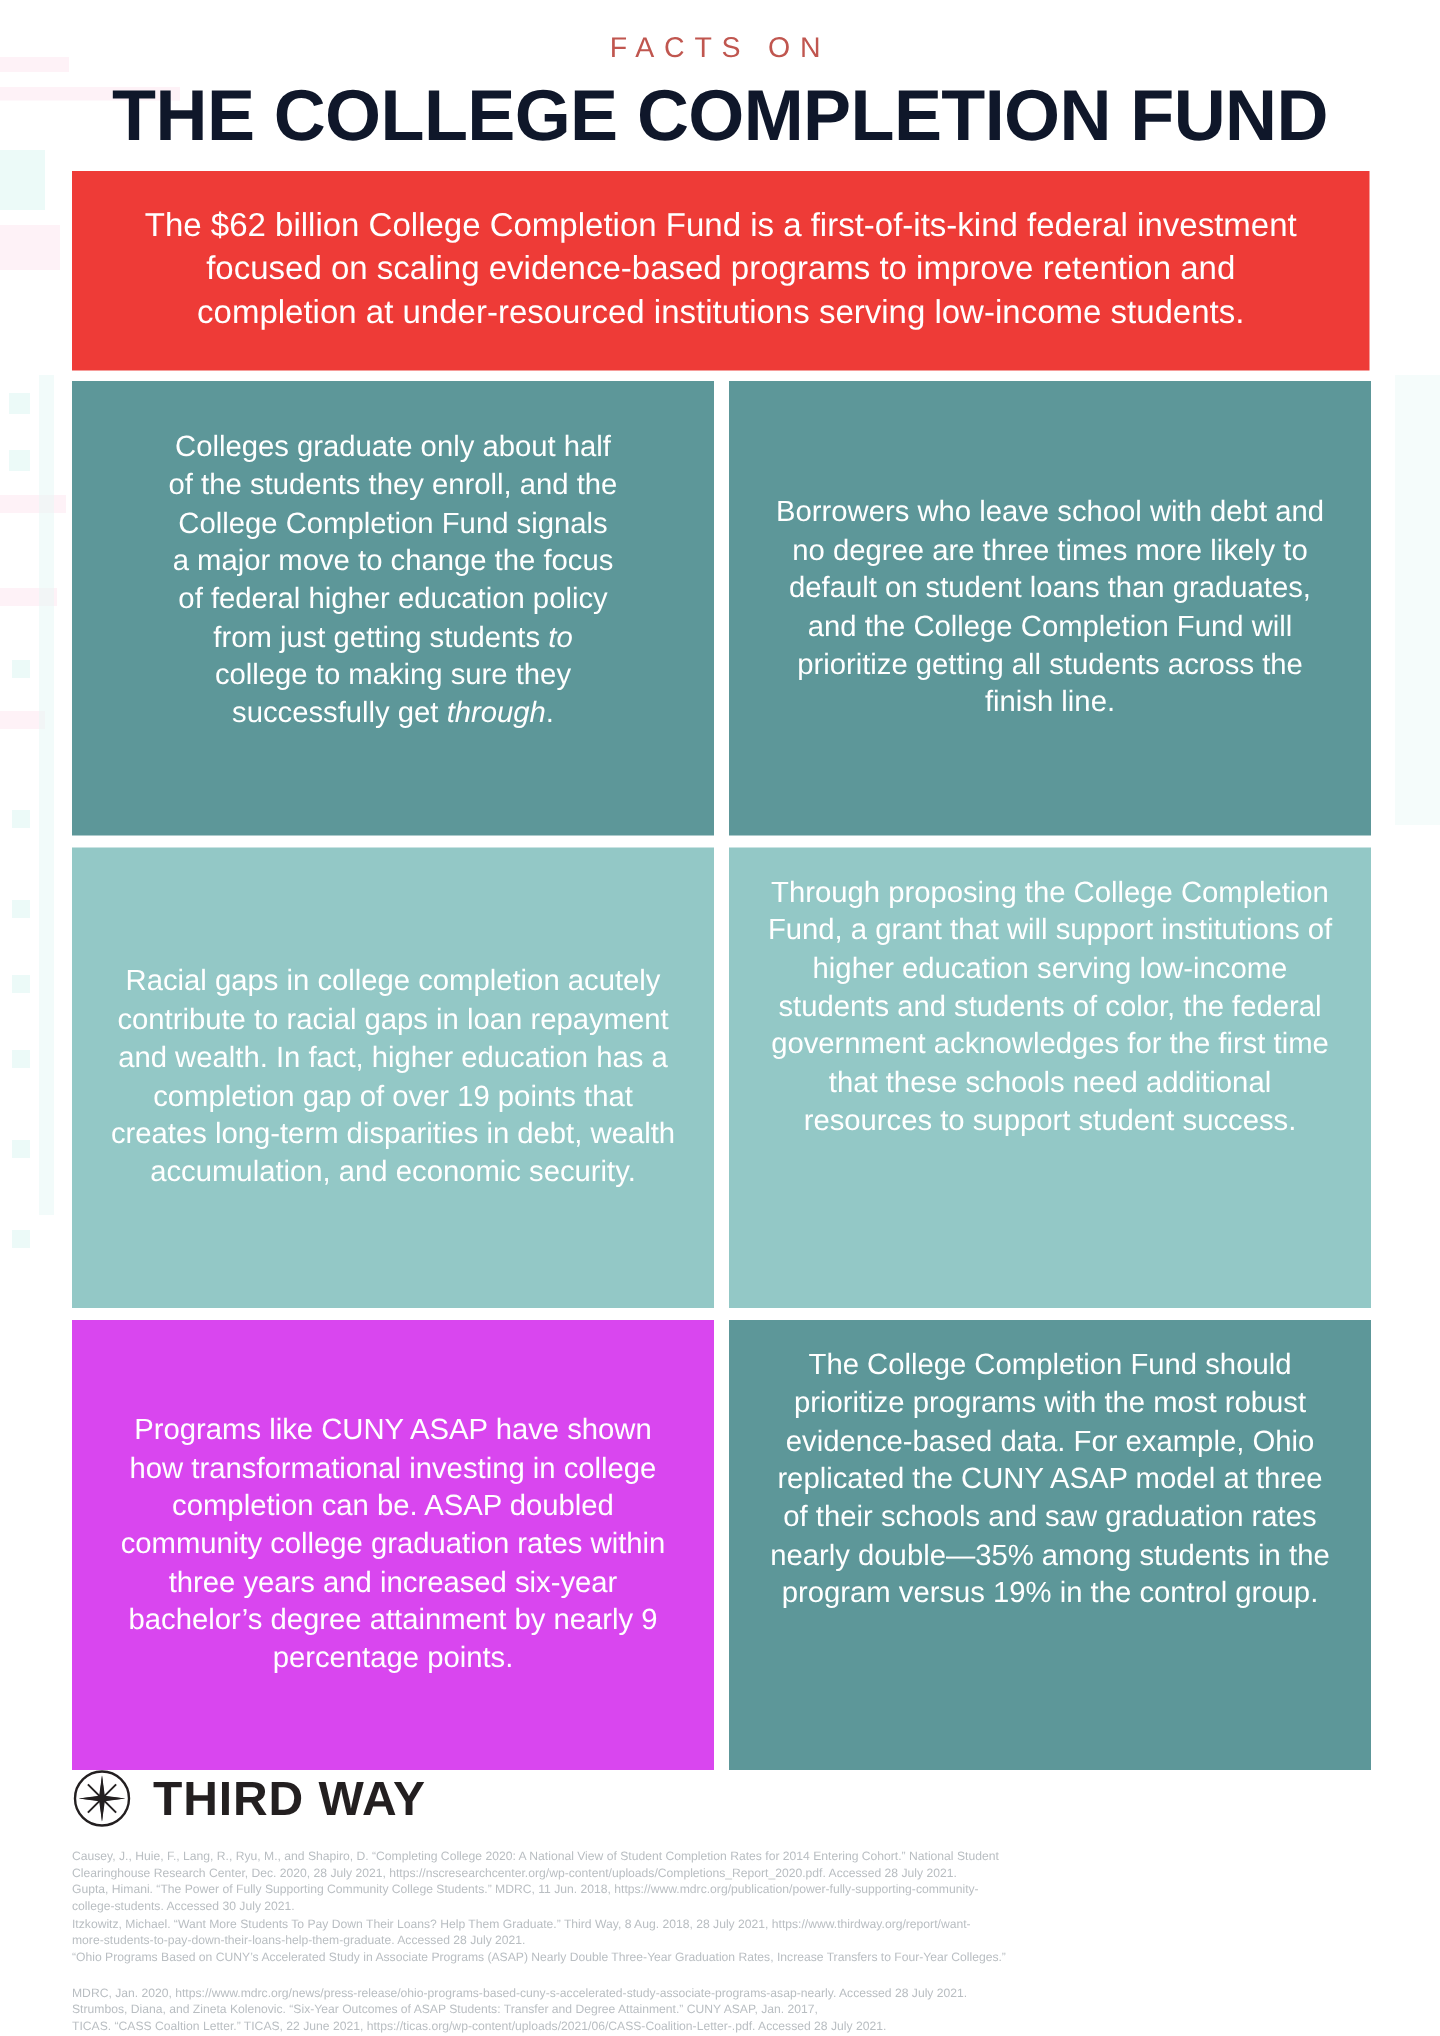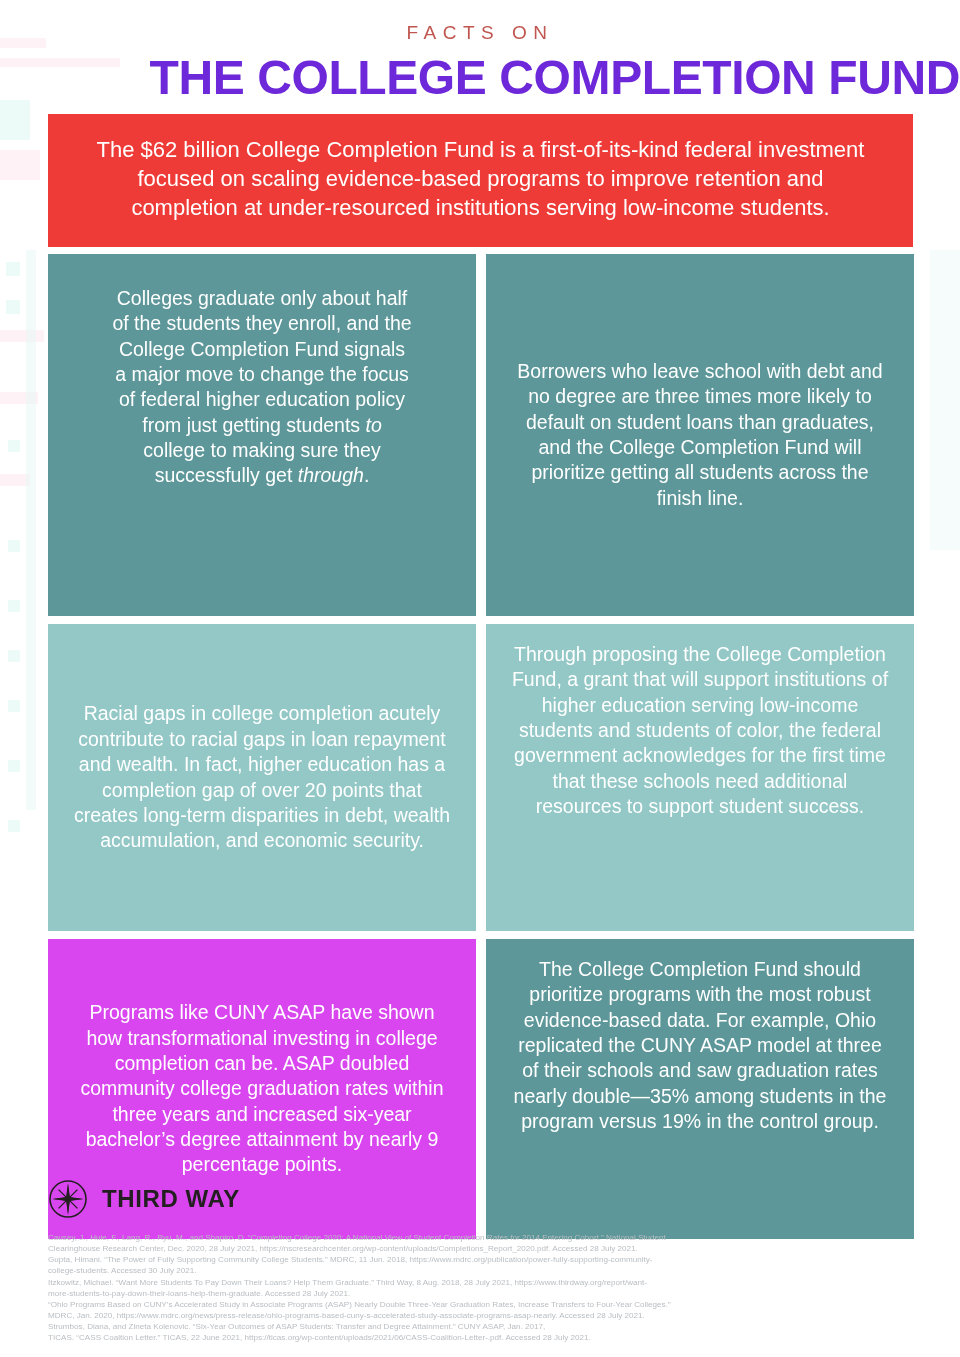--- a/index.html
+++ b/index.html
@@ -100,21 +100,21 @@
     font-size:19.5px;
     line-height:1.30;
     font-weight:400;
   }
   .card p em{ font-style:italic; }
 
   .tone-dark{ background:#5d9799; }
   .tone-light{ background:#93c8c6; }
 
   
-  .row-1{ height:362px; }
+  .row-1{ height:303px; }
   .row-2{ height:307px; }
   .row-3{ height:300px; }
 
   .row-1 .card-left { align-items:flex-start; padding-top:32px; }
   .row-1 .card-left p{ max-width:300px; }
   .row-2 .card-right{ align-items:flex-start; padding-top:18px; }
   .row-3 .card-right{ align-items:flex-start; }
 
   
   .footer{
@@ -127,21 +127,21 @@
     display:flex;
     align-items:center;
     gap:14px;
     height:46px;
   }
   .brand-mark{
     width:40px; height:40px;
     flex:0 0 40px;
   }
   .brand-name{
-    font-size:24px;
+    font-size:32px;
     font-weight:bold;
     letter-spacing:.6px;
     color:#231f20;
   }
   .citations{
     margin-top:10px;
     width:866px;
   }
   .citations div{
     font-size:8.1px;
@@ -174,40 +174,40 @@
     <div class="ghost mint" style="left:8px;top:650px;width:12px;height:12px;"></div>
     <div class="ghost mint" style="left:8px;top:700px;width:12px;height:12px;"></div>
     <div class="ghost mint" style="left:8px;top:760px;width:12px;height:12px;"></div>
     <div class="ghost mint" style="left:8px;top:820px;width:12px;height:12px;"></div>
     <div class="ghost mint" style="left:26px;top:250px;width:10px;height:560px;opacity:.5;"></div>
     <div class="ghost mint" style="left:930px;top:250px;width:30px;height:300px;opacity:.4;"></div>
   </div>
 
   <div class="eyebrow" style="color: rgb(192, 86, 79);">FACTS ON</div>
 
-  <h1 class="main-title" style="color: #6d28d9; text-align: right;">THE COLLEGE COMPLETION FUND</h1>
+  <h1 class="main-title" style="color: #0f172a;">THE COLLEGE COMPLETION FUND</h1>
 
   <div class="hero" style="background: rgb(238, 59, 55);">
     <p style="color: rgb(255, 255, 255);">The $62 billion College Completion Fund is a first-of-its-kind federal investment focused on scaling evidence-based programs to improve retention and completion at under-resourced institutions serving low-income students.</p>
   </div>
 
   <div class="grid">
 
     <div class="row row-1">
       <div class="card card-left tone-dark" style="background: rgb(93, 151, 153);">
         <p>Colleges graduate only about half of the students they enroll, and the College Completion Fund signals a major move to change the focus of federal higher education policy from just getting students <em>to</em> college to making sure they successfully get <em>through</em>.</p>
       </div>
       <div class="card card-right tone-dark" style="background: rgb(93, 151, 153);">
         <p>Borrowers who leave school with debt and no degree are three times more likely to default on student loans than graduates, and the College Completion Fund will prioritize getting all students across the finish line.</p>
       </div>
     </div>
 
     <div class="row row-2">
       <div class="card card-left tone-light" style="background: rgb(147, 200, 198);">
-        <p>Racial gaps in college completion acutely contribute to racial gaps in loan repayment and wealth. In fact, higher education has a completion gap of over 20 points that creates long-term disparities in debt, wealth accumulation, and economic security.</p>
+        <p>Racial gaps in college completion acutely contribute to racial gaps in loan repayment and wealth. In fact, higher education has a completion gap of over 19 points that creates long-term disparities in debt, wealth accumulation, and economic security.</p>
       </div>
       <div class="card card-right tone-light" style="background: rgb(147, 200, 198); justify-content: flex-end;">
         <p>Through proposing the College Completion Fund, a grant that will support institutions of higher education serving low-income students and students of color, the federal government acknowledges for the first time that these schools need additional resources to support student success.</p>
       </div>
     </div>
 
     <div class="row row-3">
       <div class="card card-left tone-dark" style="background: #d946ef;">
         <p>Programs like CUNY ASAP have shown how transformational investing in college completion can be. ASAP doubled community college graduation rates within three years and increased six-year bachelor’s degree attainment by nearly 9 percentage points.</p>
       </div>
@@ -239,20 +239,20 @@
     </div>
 
     <div class="citations">
       <div style="color: rgb(185, 190, 194);">Causey, J., Huie, F., Lang, R., Ryu, M., and Shapiro, D. “Completing College 2020: A National View of Student Completion Rates for 2014 Entering Cohort.” National Student</div>
       <div style="color: rgb(185, 190, 194);">Clearinghouse Research Center, Dec. 2020, 28 July 2021, https://nscresearchcenter.org/wp-content/uploads/Completions_Report_2020.pdf. Accessed 28 July 2021.</div>
       <div style="color: rgb(185, 190, 194);">Gupta, Himani. “The Power of Fully Supporting Community College Students.” MDRC, 11 Jun. 2018, https://www.mdrc.org/publication/power-fully-supporting-community-</div>
       <div style="color: rgb(185, 190, 194);">college-students. Accessed 30 July 2021.</div>
       <div style="color: rgb(185, 190, 194);">Itzkowitz, Michael. “Want More Students To Pay Down Their Loans? Help Them Graduate.” Third Way, 8 Aug. 2018, 28 July 2021, https://www.thirdway.org/report/want-</div>
       <div style="color: rgb(185, 190, 194);">more-students-to-pay-down-their-loans-help-them-graduate. Accessed 28 July 2021.</div>
       <div class="bold" style="color: rgb(185, 190, 194);"> “Ohio Programs Based on CUNY’s Accelerated Study in Associate Programs (ASAP) Nearly Double Three-Year Graduation Rates, Increase Transfers to Four-Year Colleges.”</div>
-      <div class="bold" style="color: rgb(185, 190, 194);">MDRC, Jan. 2020, https://www.mdrc.org/news/press-release/ohio-programs-based-cuny-s-accelerated-study-associate-programs-asap-nearly. Accessed 28 July 2021.</div>
+      <div class="bold" style="color: rgb(185, 190, 194); margin-top: 13px;">MDRC, Jan. 2020, https://www.mdrc.org/news/press-release/ohio-programs-based-cuny-s-accelerated-study-associate-programs-asap-nearly. Accessed 28 July 2021.</div>
       <div class="bold" style="color: rgb(185, 190, 194);">Strumbos, Diana, and Zineta Kolenovic. “Six-Year Outcomes of ASAP Students: Transfer and Degree Attainment.” CUNY ASAP, Jan. 2017,</div>
       <div class="bold" style="color: rgb(185, 190, 194);">TICAS. “CASS Coaltion Letter.” TICAS, 22 June 2021, https://ticas.org/wp-content/uploads/2021/06/CASS-Coalition-Letter-.pdf. Accessed 28 July 2021.</div>
     </div>
 
   </div>
 
 </div>
 
 </body></html>

